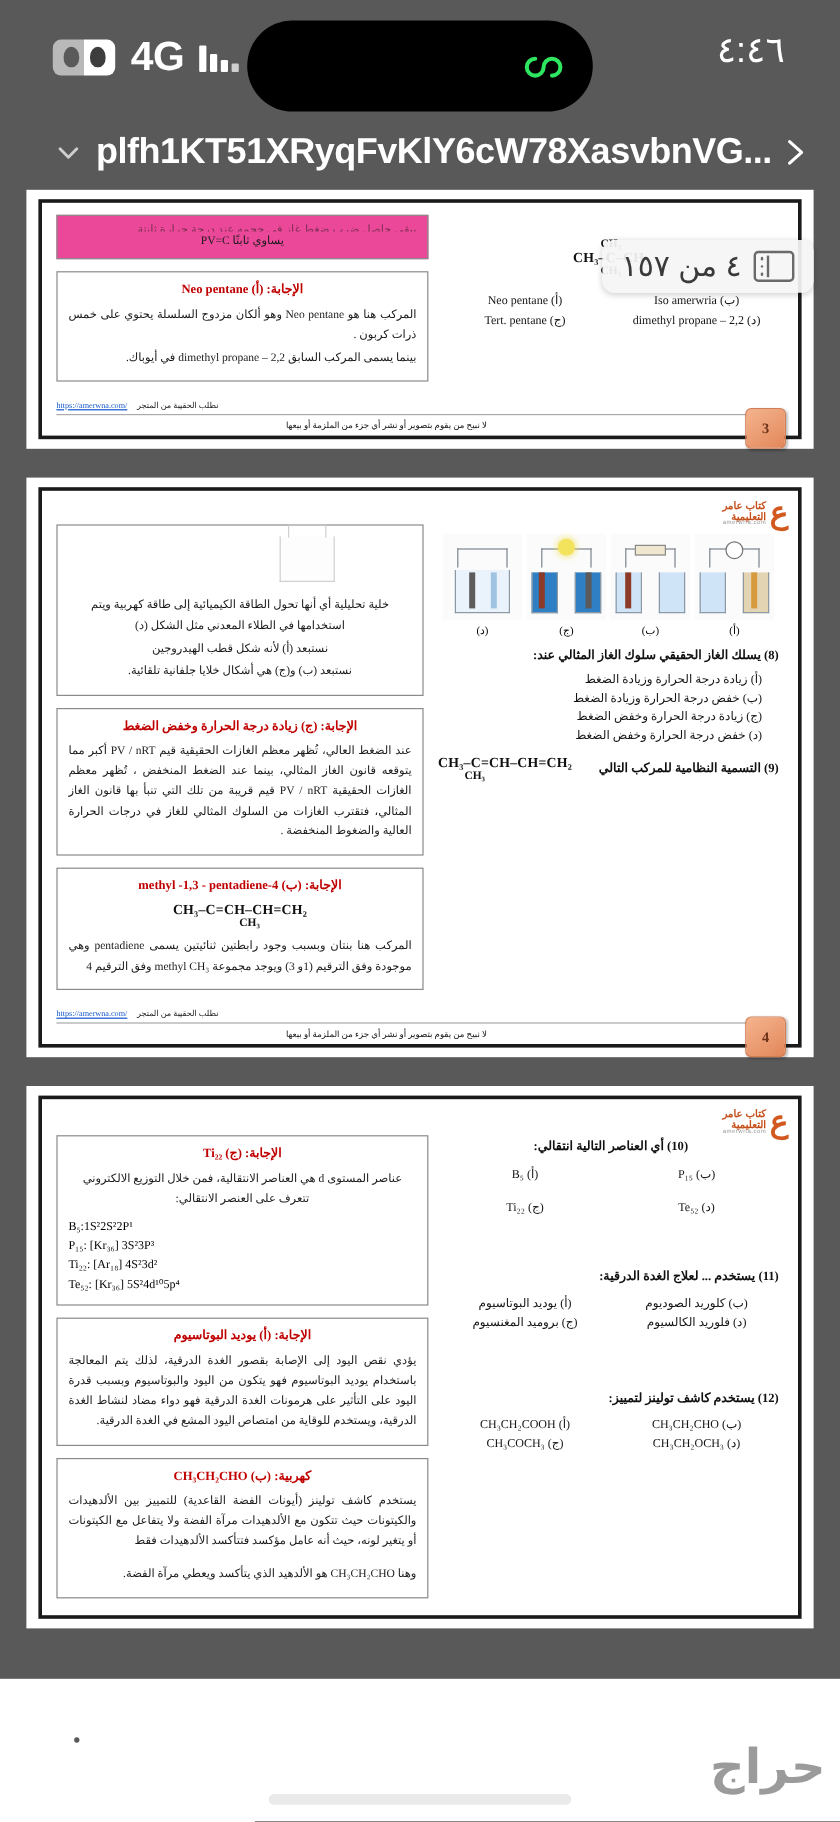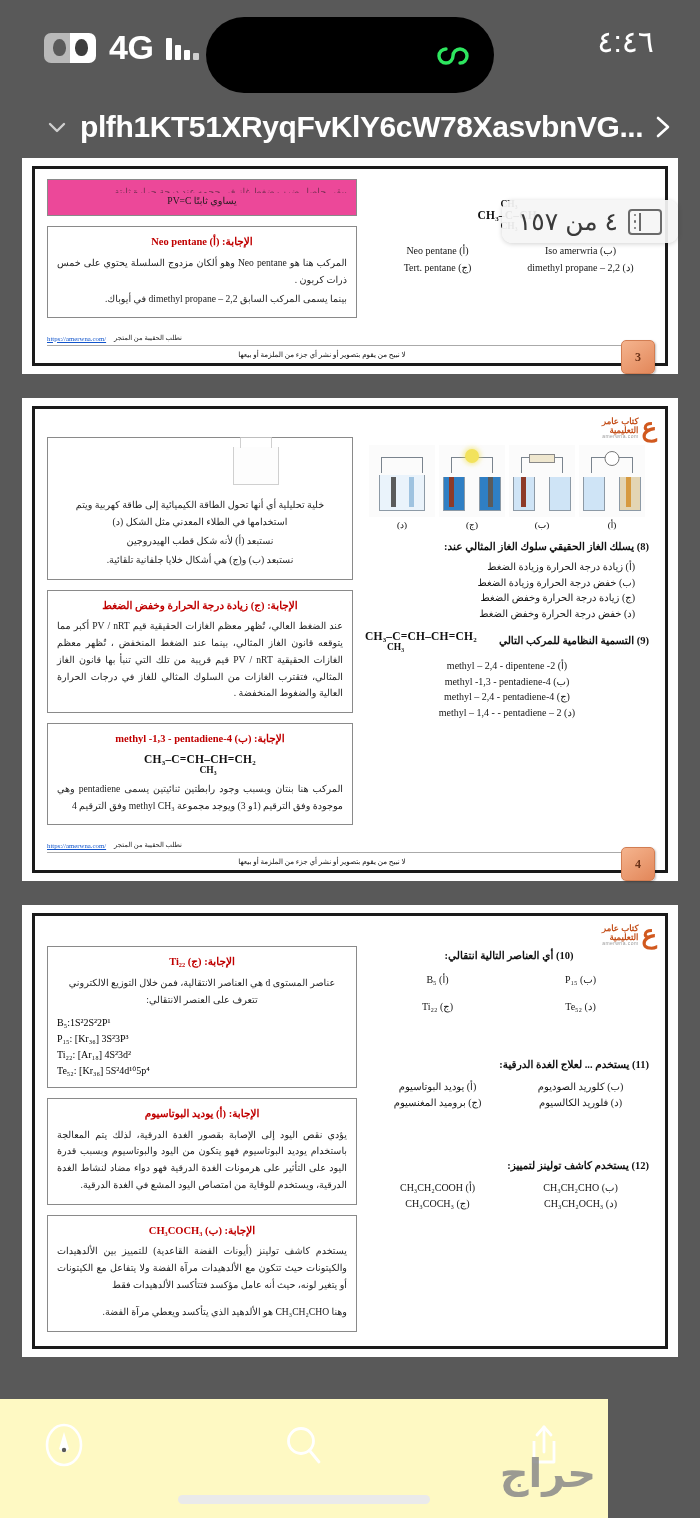--- a/index.html
+++ b/index.html
@@ -302,22 +302,22 @@
     position:absolute; left: 3.5px; width: 2.6px; height: 2.6px; border-radius:50%;
     background:#6a6a6a;
   }
   .counter-icon i:nth-child(1){ top: 3px; }
   .counter-icon i:nth-child(2){ top: 9.5px; }
   .counter-icon i:nth-child(3){ top: 16px; }
 
   
   .bottom-bar {
     position: relative;
-    width: 608px; height: 119px;
-    background: #fef9c3;
+    width: 700px; height: 119px;
+    background: #ffffff;
   }
   .bb-icons {
     position: absolute; top: 18px; left: 0; right: 0;
     display: flex; align-items: center; justify-content: space-between;
     padding: 0 36px;
   }
   .bb-btn { width: 56px; height: 56px; display:flex; align-items:center; justify-content:center; }
   .haraj-mark {
     position: absolute; right: 12px; bottom: 22px;
     font-size: 40px; color: #8a8a8a; font-weight: 700;
@@ -510,26 +510,20 @@
           </div>
 
           <div class="q-block">
             <div class="q9row">
               <div class="q-title" style="text-align:right;">(9) التسمية النظامية للمركب التالي</div>
               <div class="formula">
                 <div class="main">CH₃–C=CH–CH=CH₂</div>
                 <div class="branch" style="text-align:left; padding-left:22px;">CH₃</div>
               </div>
             </div>
-            <div class="opts opts-list" style="text-align:center; direction:rtl; margin-top:6px;">
-              <div>(أ) 2- methyl – 2,4 - dipentene</div>
-              <div>(ب) 4-methyl -1,3 - pentadiene</div>
-              <div>(ج) 4-methyl – 2,4 - pentadiene</div>
-              <div>(د) 2 – methyl – 1,4 - - pentadiene</div>
-            </div>
           </div>
         </div>
 
         <div class="col-a">
 
           <div class="ans-box">
             <div class="ans-sketch">
               <span class="sketch-img"></span>
             </div>
             <div class="ans-body center" style="margin-top:10px;">
@@ -640,21 +634,21 @@
           </div>
 
           <div class="ans-box">
             <div class="ans-head">الإجابة: (أ) يوديد البوتاسيوم</div>
             <div class="ans-body">
               <p>يؤدي نقص اليود إلى الإصابة بقصور الغدة الدرقية، لذلك يتم المعالجة باستخدام يوديد البوتاسيوم فهو يتكون من اليود والبوتاسيوم وبسبب قدرة اليود على التأثير على هرمونات الغدة الدرقية فهو دواء مضاد لنشاط الغدة الدرقية، ويستخدم للوقاية من امتصاص اليود المشع في الغدة الدرقية.</p>
             </div>
           </div>
 
           <div class="ans-box">
-            <div class="ans-head">الإجابة: (ب) CH₃COCH₃</div>
+            <div class="ans-head">كهربية: (ب) CH₃CH₂CHO</div>
             <div class="ans-body">
               <p>يستخدم كاشف تولينز (أيونات الفضة القاعدية) للتمييز بين الألدهيدات والكيتونات حيث تتكون مع الألدهيدات مرآة الفضة ولا يتفاعل مع الكيتونات أو يتغير لونه، حيث أنه عامل مؤكسد فتتأكسد الألدهيدات فقط</p>
               <p style="text-align:center; margin-top:10px;">وهنا CH₃CH₂CHO هو الألدهيد الذي يتأكسد ويعطي مرآة الفضة.</p>
             </div>
           </div>
         </div>
       </div>
     </div>
   </div>
 

